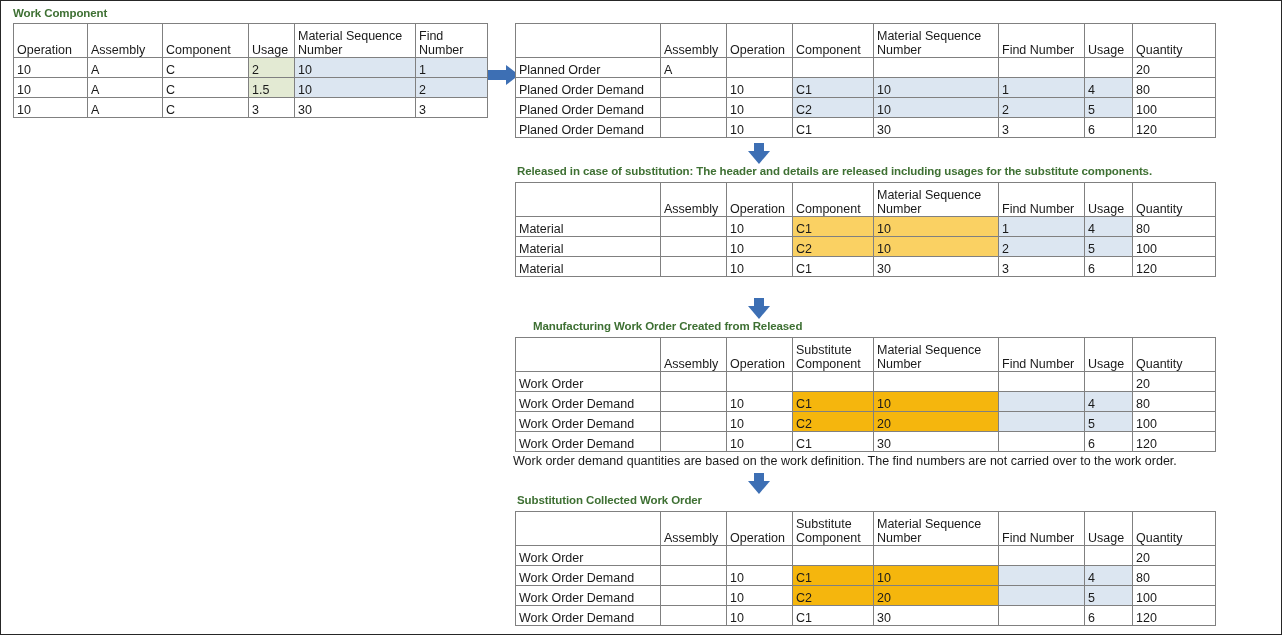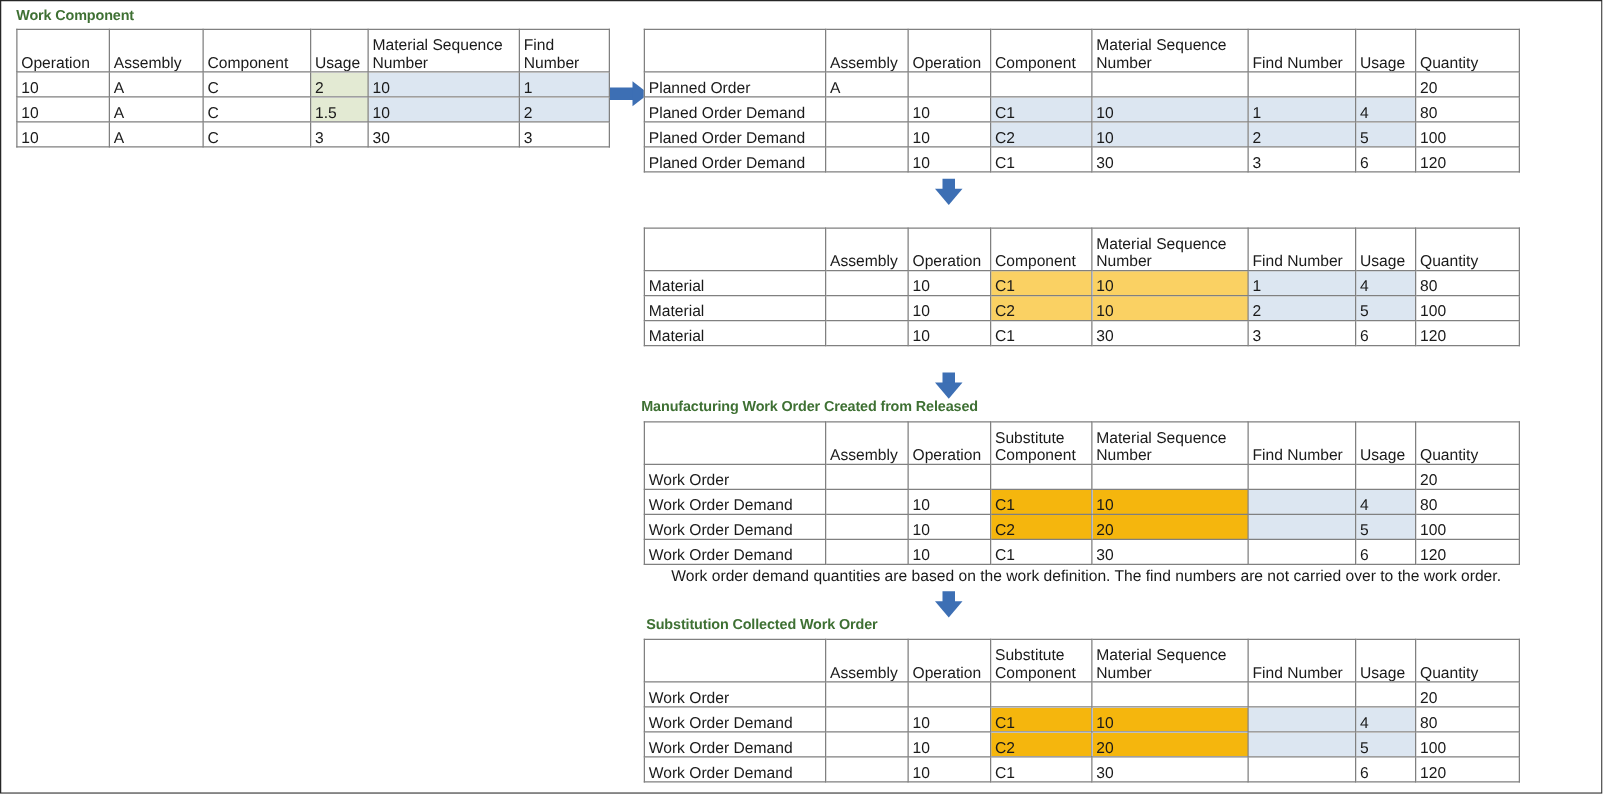--- a/index.html
+++ b/index.html
@@ -215,20 +215,21 @@
         <td class="num">120</td>
       </tr>
     </tbody>
   </table>
 
   <div>
     <div class="arrow-shaft" style="left:753px; top:142px; width:10px; height:9px;"></div>
     <div class="arrow-head-down" style="left:747px; top:150px;"></div>
   </div>
 
+  <div class="sec-title" style="left:516px; top:164px;">Released in case of substitution: The header and details are released including usages for the substitute components.</div>
 
   <table class="tbl" id="t-rel" style="left:514px; top:181px; width:700px;">
     <colgroup>
       <col style="width:145px">
         <col style="width:66px">
         <col style="width:66px">
       <col style="width:81px">
         <col style="width:125px">
         <col style="width:86px">
       <col style="width:48px">
@@ -278,21 +279,21 @@
         <td class="num">120</td>
       </tr>
     </tbody>
   </table>
 
   <div>
     <div class="arrow-shaft" style="left:753px; top:297px; width:10px; height:9px;"></div>
     <div class="arrow-head-down" style="left:747px; top:305px;"></div>
   </div>
 
-  <div class="sec-title" style="left:488px; top:319px;padding-left:24px;">Manufacturing Work Order Created from Released</div>
+  <div class="sec-title" style="left:508px; top:319px;padding-left:24px;">Manufacturing Work Order Created from Released</div>
 
   <table class="tbl" id="t-wo" style="left:514px; top:336px; width:700px;">
     <colgroup>
       <col style="width:145px">
         <col style="width:66px">
         <col style="width:66px">
       <col style="width:81px">
         <col style="width:125px">
         <col style="width:86px">
       <col style="width:48px">
@@ -347,21 +348,21 @@
         <td class="num">10</td>
         <td>C1</td>
         <td class="num">30</td>
         <td class="num"></td>
         <td class="num">6</td>
         <td class="num">120</td>
       </tr>
     </tbody>
   </table>
 
-  <div class="caption" style="left:536px; top:453px;">Work order demand quantities are based on the work definition. The find numbers are not carried over to the work order.</div>
+  <div class="caption" style="left:512px; top:453px;">Work order demand quantities are based on the work definition. The find numbers are not carried over to the work order.</div>
 
   <div>
     <div class="arrow-shaft" style="left:753px; top:472px; width:10px; height:9px;"></div>
     <div class="arrow-head-down" style="left:747px; top:480px;"></div>
   </div>
 
   <div class="sec-title" style="left:516px; top:493px;">Substitution Collected Work Order</div>
 
   <table class="tbl" id="t-cwo" style="left:514px; top:510px; width:700px;">
     <colgroup>

